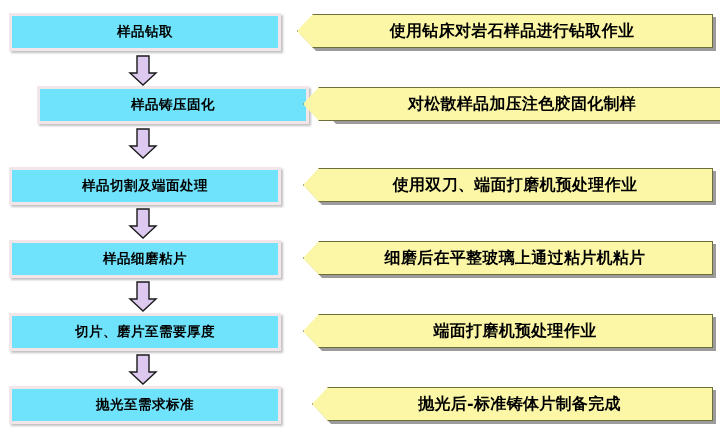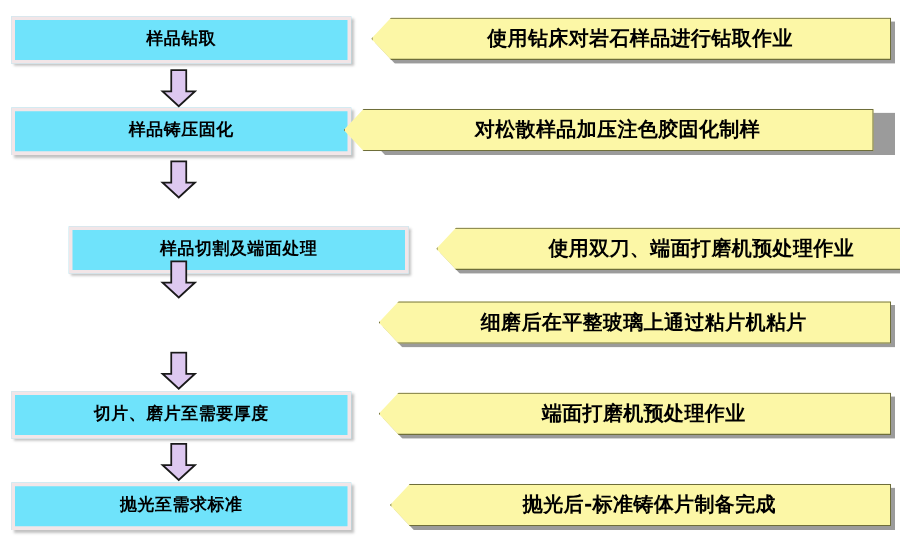--- a/index.html
+++ b/index.html
@@ -103,39 +103,42 @@
 <div id="flow-root">
     <div class="step-row" style="top: 13px;">
       <div class="step-box">
         <span class="step-label">样品钻取</span>
       </div>
       <div class="note-shadow" style="left: 300px; width: 416px;"></div>
       <div class="note-banner" style="left: 297px; width: 416px;">
         <span class="note-label">使用钻床对岩石样品进行钻取作业</span>
       </div>
     </div>
-    <div class="step-row" style="top: 86px;">
+    <div class="step-row" style="top: 86px; margin-left: 28px;">
       <div class="step-box">
         <span class="step-label">样品铸压固化</span>
       </div>
       <div class="note-shadow" style="left: 292px; width: 424px;"></div>
       <div class="note-banner" style="left: 275px; width: 424px;">
         <span class="note-label">对松散样品加压注色胶固化制样</span>
       </div>
     </div>
-    <div class="step-row" style="top: 181px; margin-left: 46px;">
+    <div class="step-row" style="top: 167px;">
       <div class="step-box">
         <span class="step-label">样品切割及端面处理</span>
       </div>
       <div class="note-shadow" style="left: 306px; width: 410px;"></div>
       <div class="note-banner" style="left: 303px; width: 410px;">
         <span class="note-label">使用双刀、端面打磨机预处理作业</span>
       </div>
     </div>
     <div class="step-row" style="top: 240px;">
+      <div class="step-box">
+        <span class="step-label">样品细磨粘片</span>
+      </div>
       <div class="note-shadow" style="left: 306px; width: 410px;"></div>
       <div class="note-banner" style="left: 303px; width: 410px;">
         <span class="note-label">细磨后在平整玻璃上通过粘片机粘片</span>
       </div>
     </div>
     <div class="step-row" style="top: 313px;">
       <div class="step-box">
         <span class="step-label">切片、磨片至需要厚度</span>
       </div>
       <div class="note-shadow" style="left: 306px; width: 410px;"></div>

